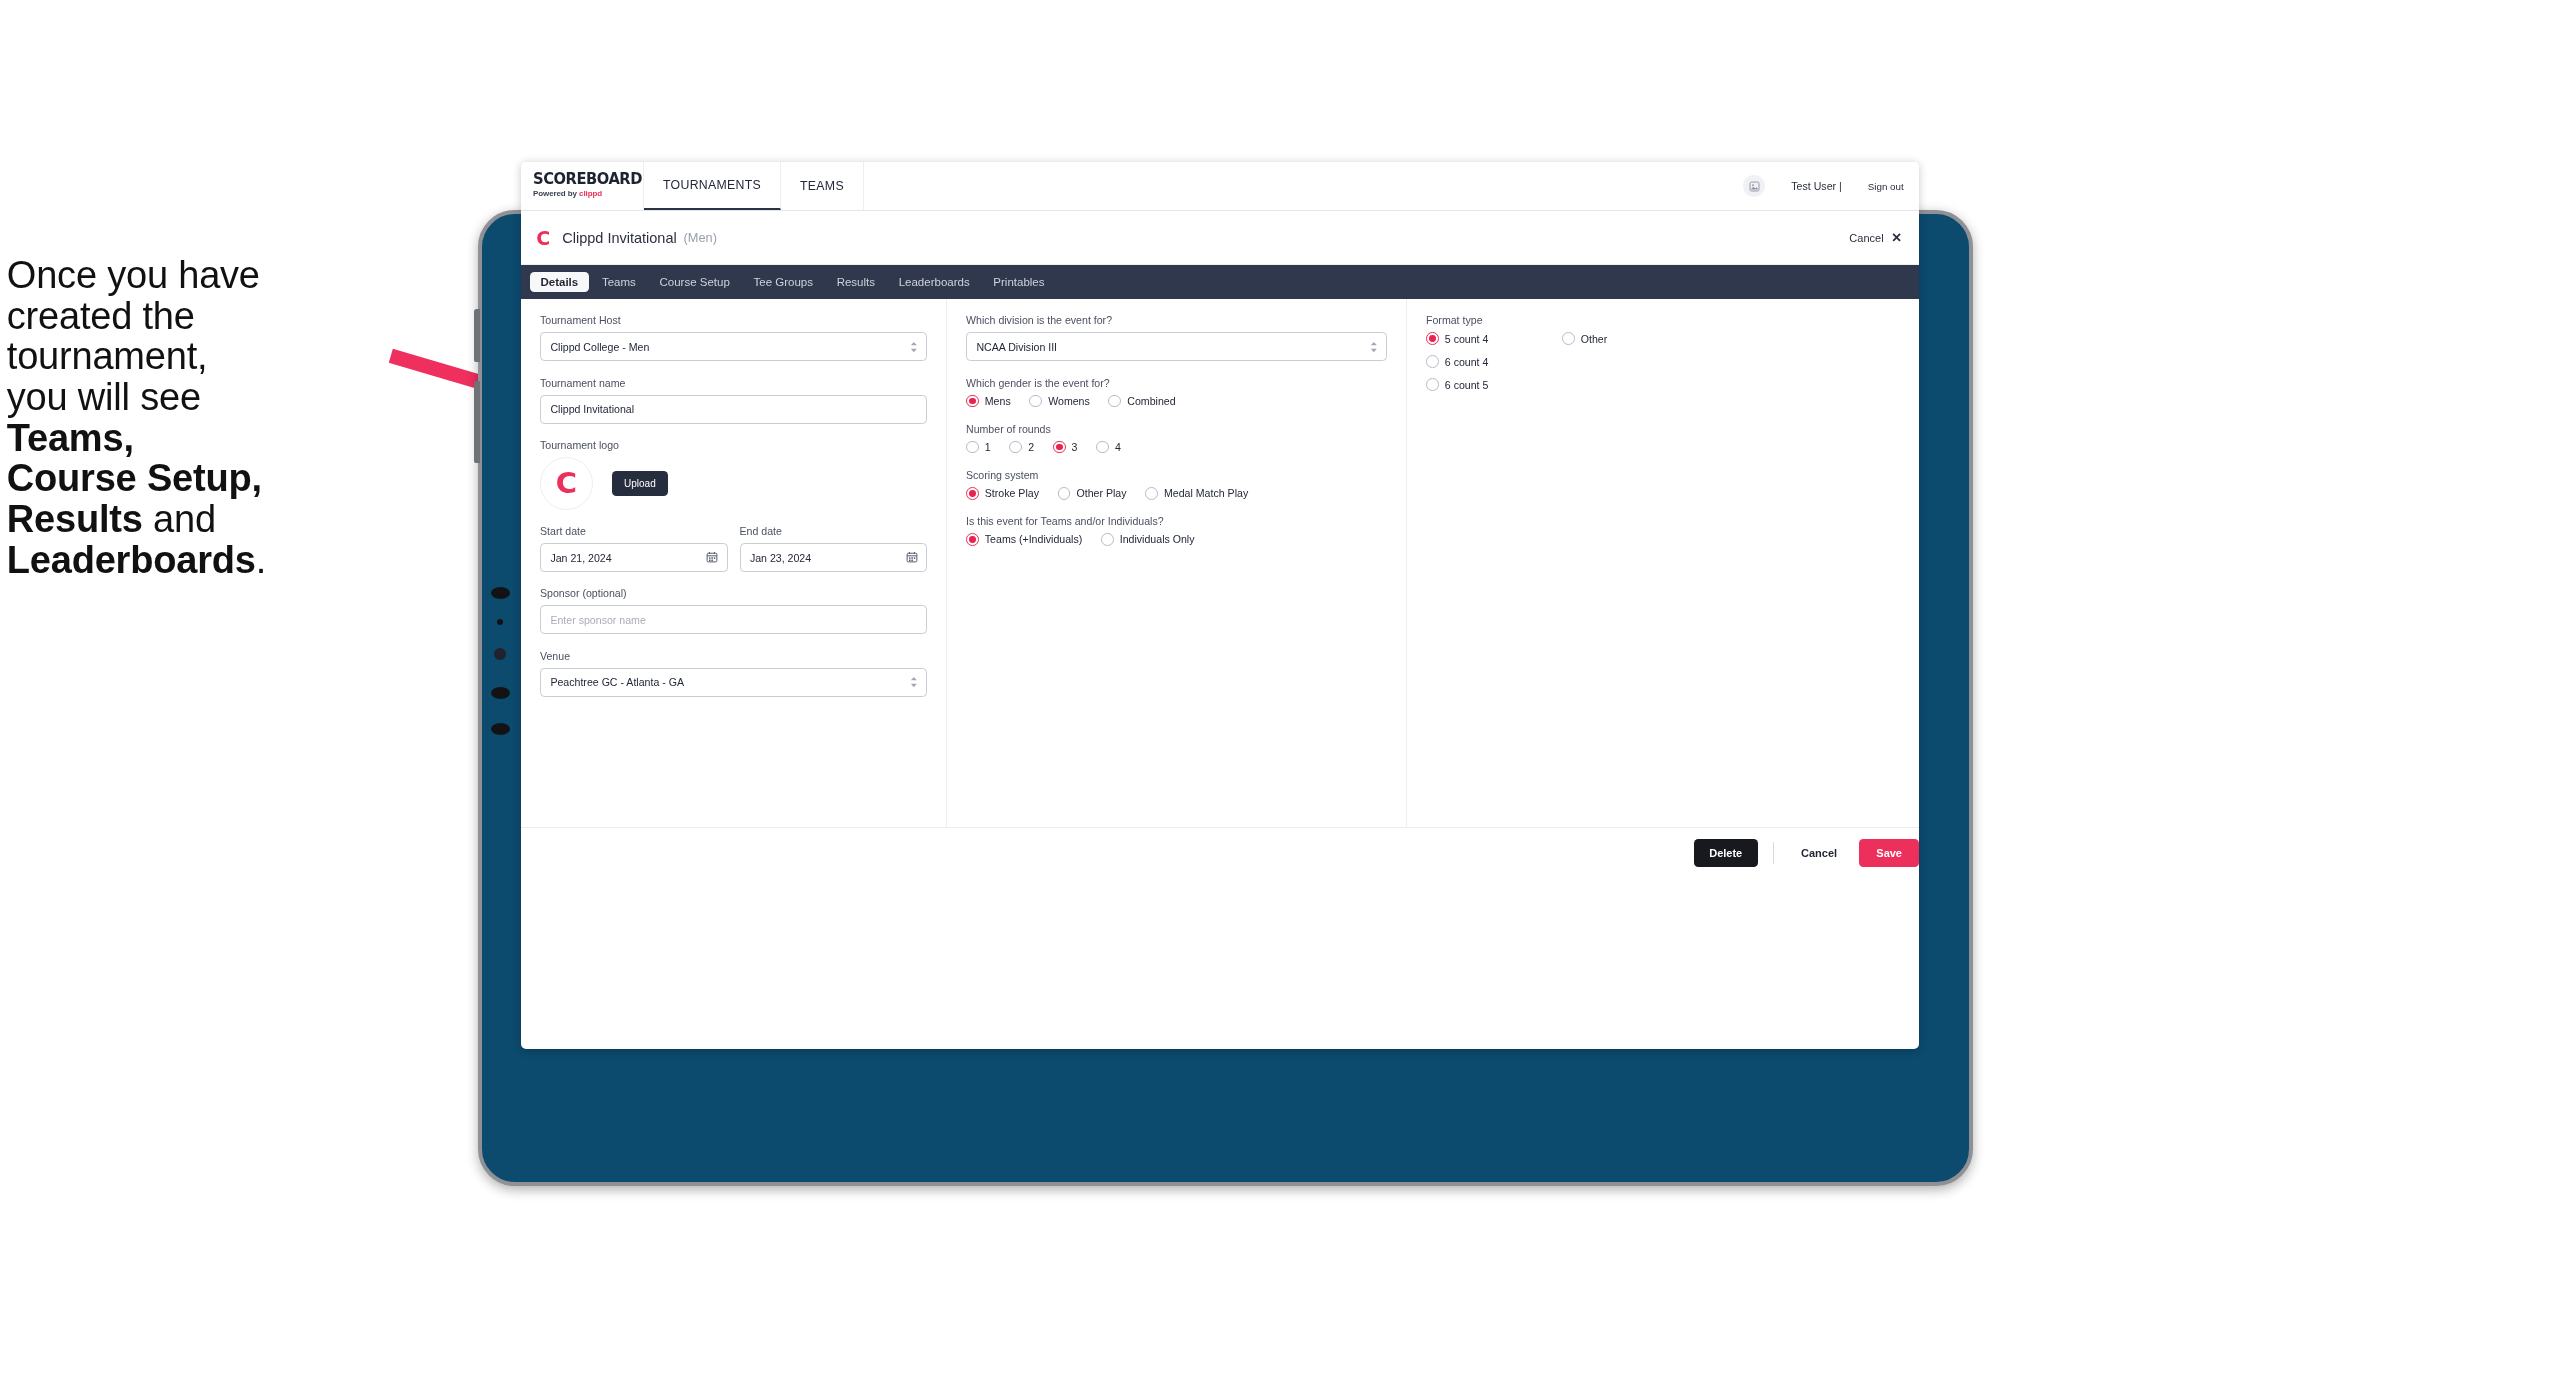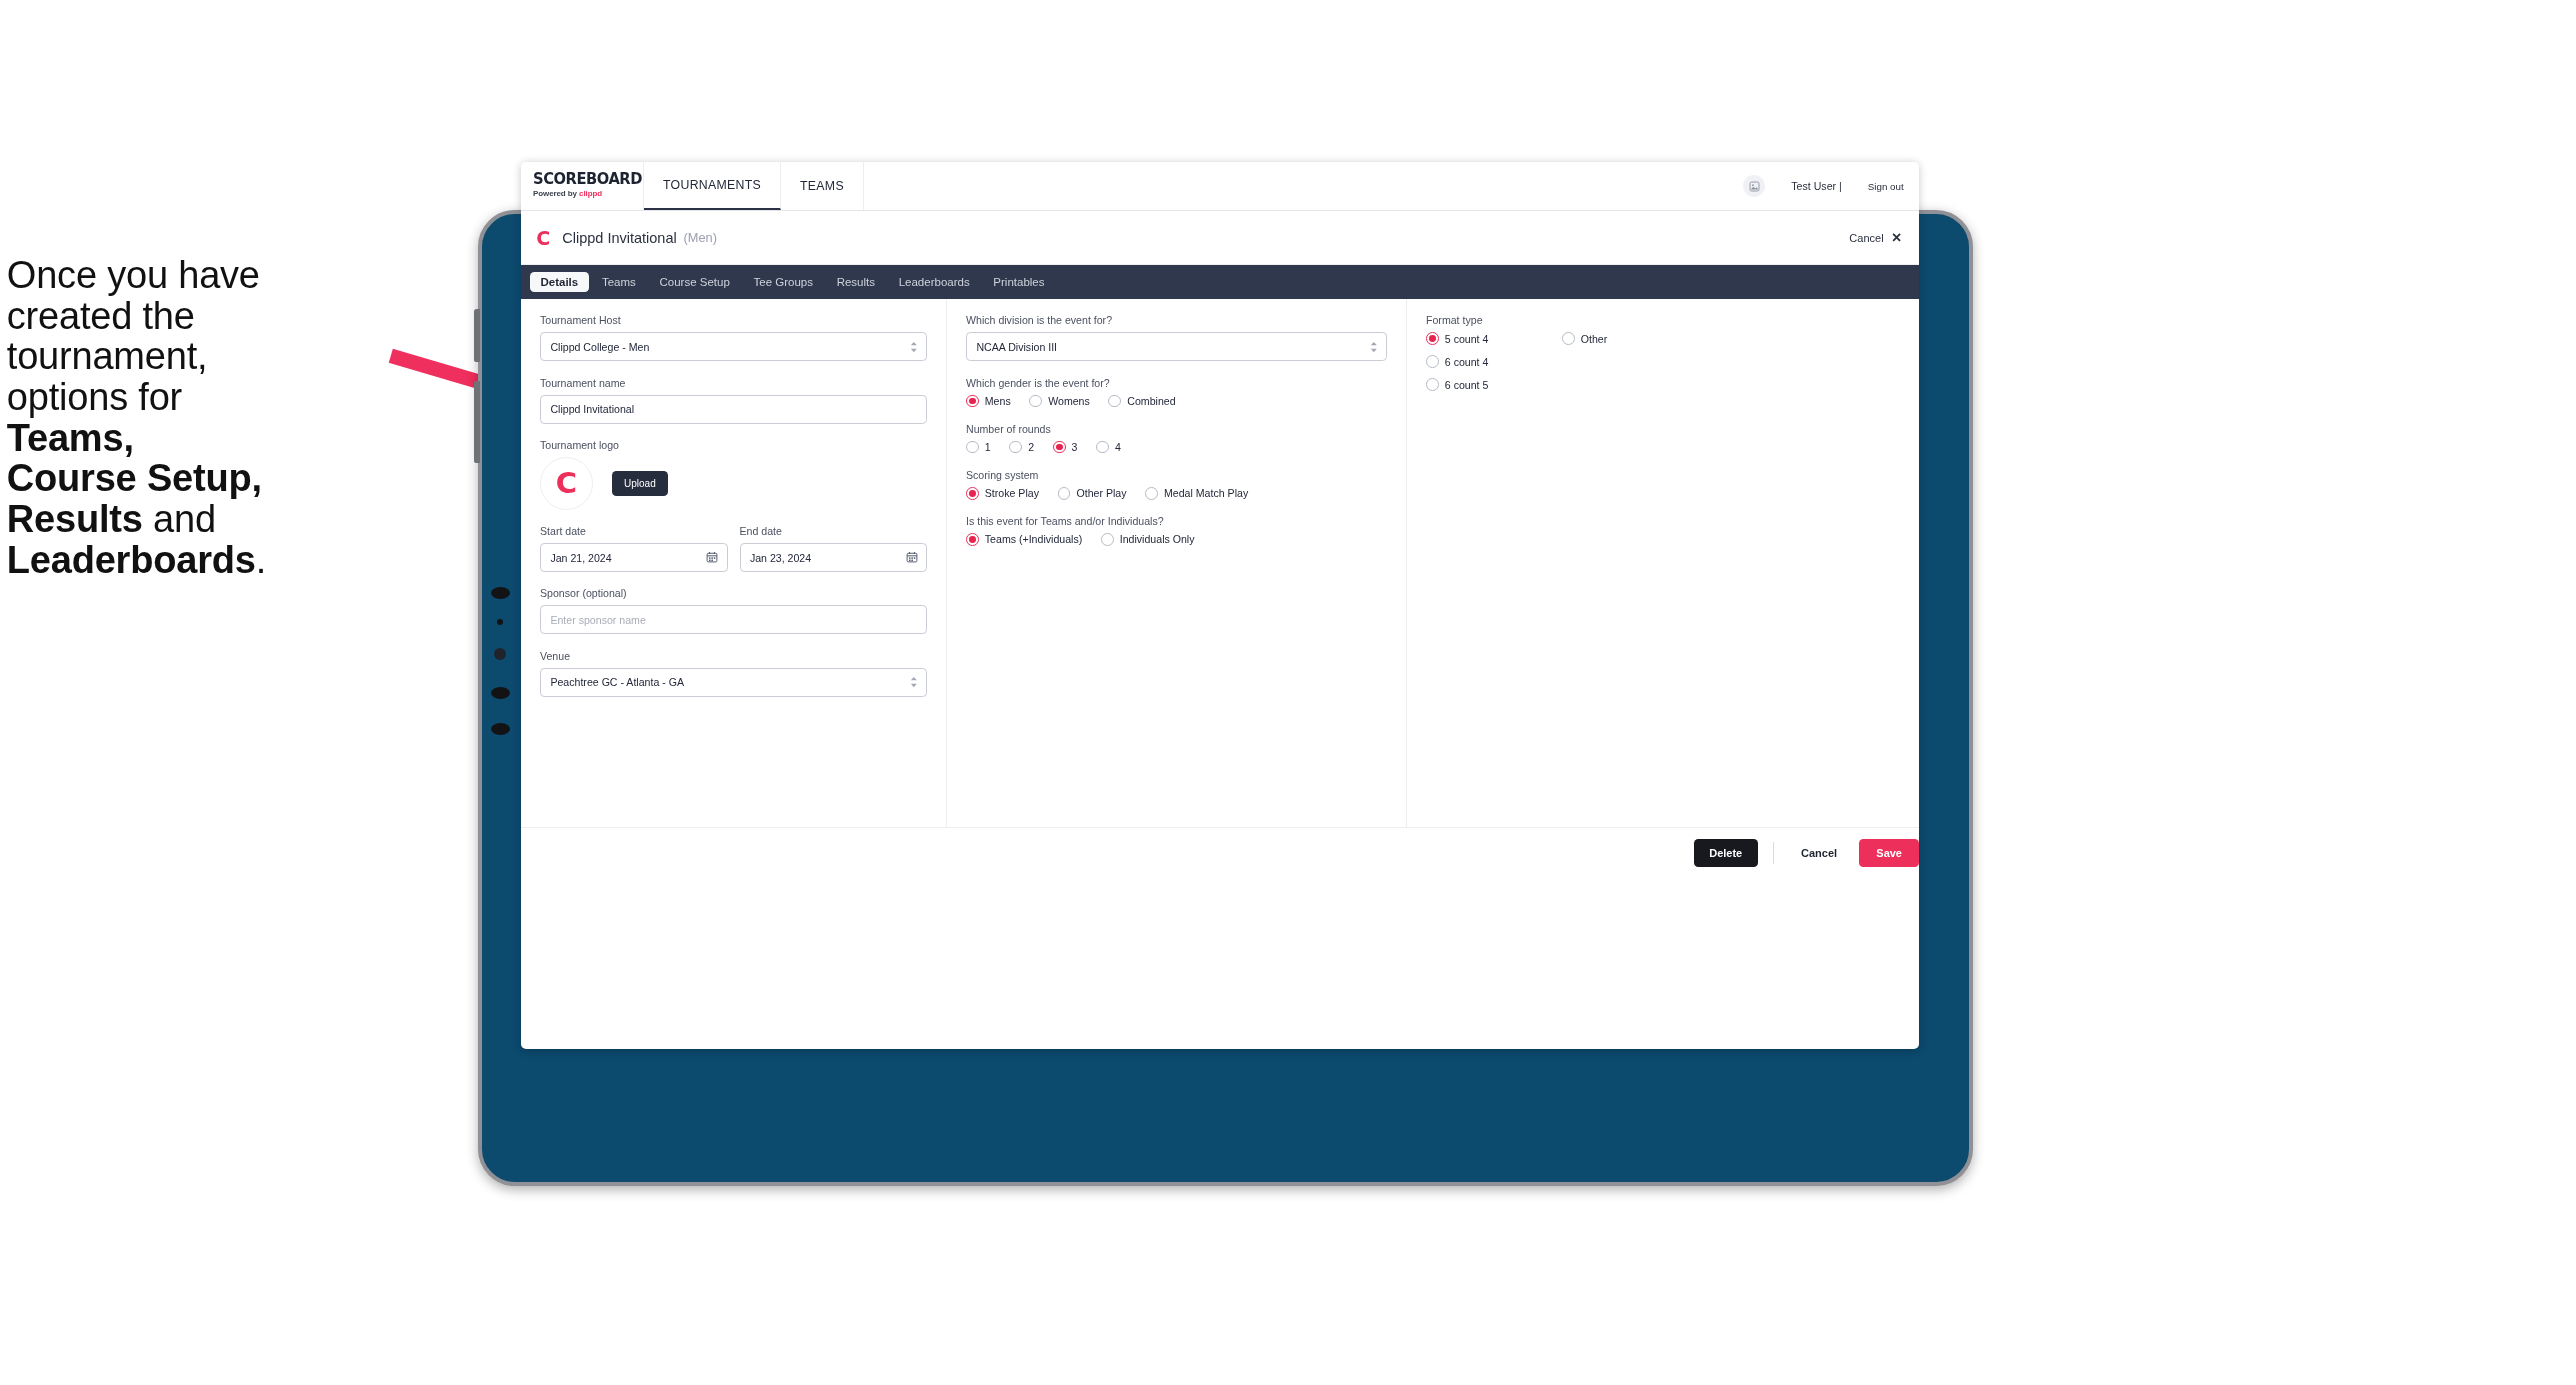--- a/index.html
+++ b/index.html
@@ -264,21 +264,21 @@
 </style>
 </head>
 <body>
 
 <div id="stage">
 
   <div id="annotation">
     <div>Once you have</div>
     <div>created the</div>
     <div>tournament,</div>
-    <div>options for</div>
+    <div>you will see</div>
     <div><span class="b">Teams</span><span class="b">,</span></div>
     <div><span class="b">Course Setup</span><span class="b">,</span></div>
     <div><span class="b">Results</span><span> and</span></div>
     <div><span class="b">Leaderboards</span><span>.</span></div>
   </div>
 
   <svg id="arrow" viewBox="0 0 420 200">
     <defs></defs>
     <line x1="58" y1="48" x2="330" y2="128" stroke="#ef2f5e" stroke-width="17" stroke-linecap="butt"></line>
     <polygon points="392,150 300,96 312,148 262,166" fill="#ef2f5e"></polygon>

